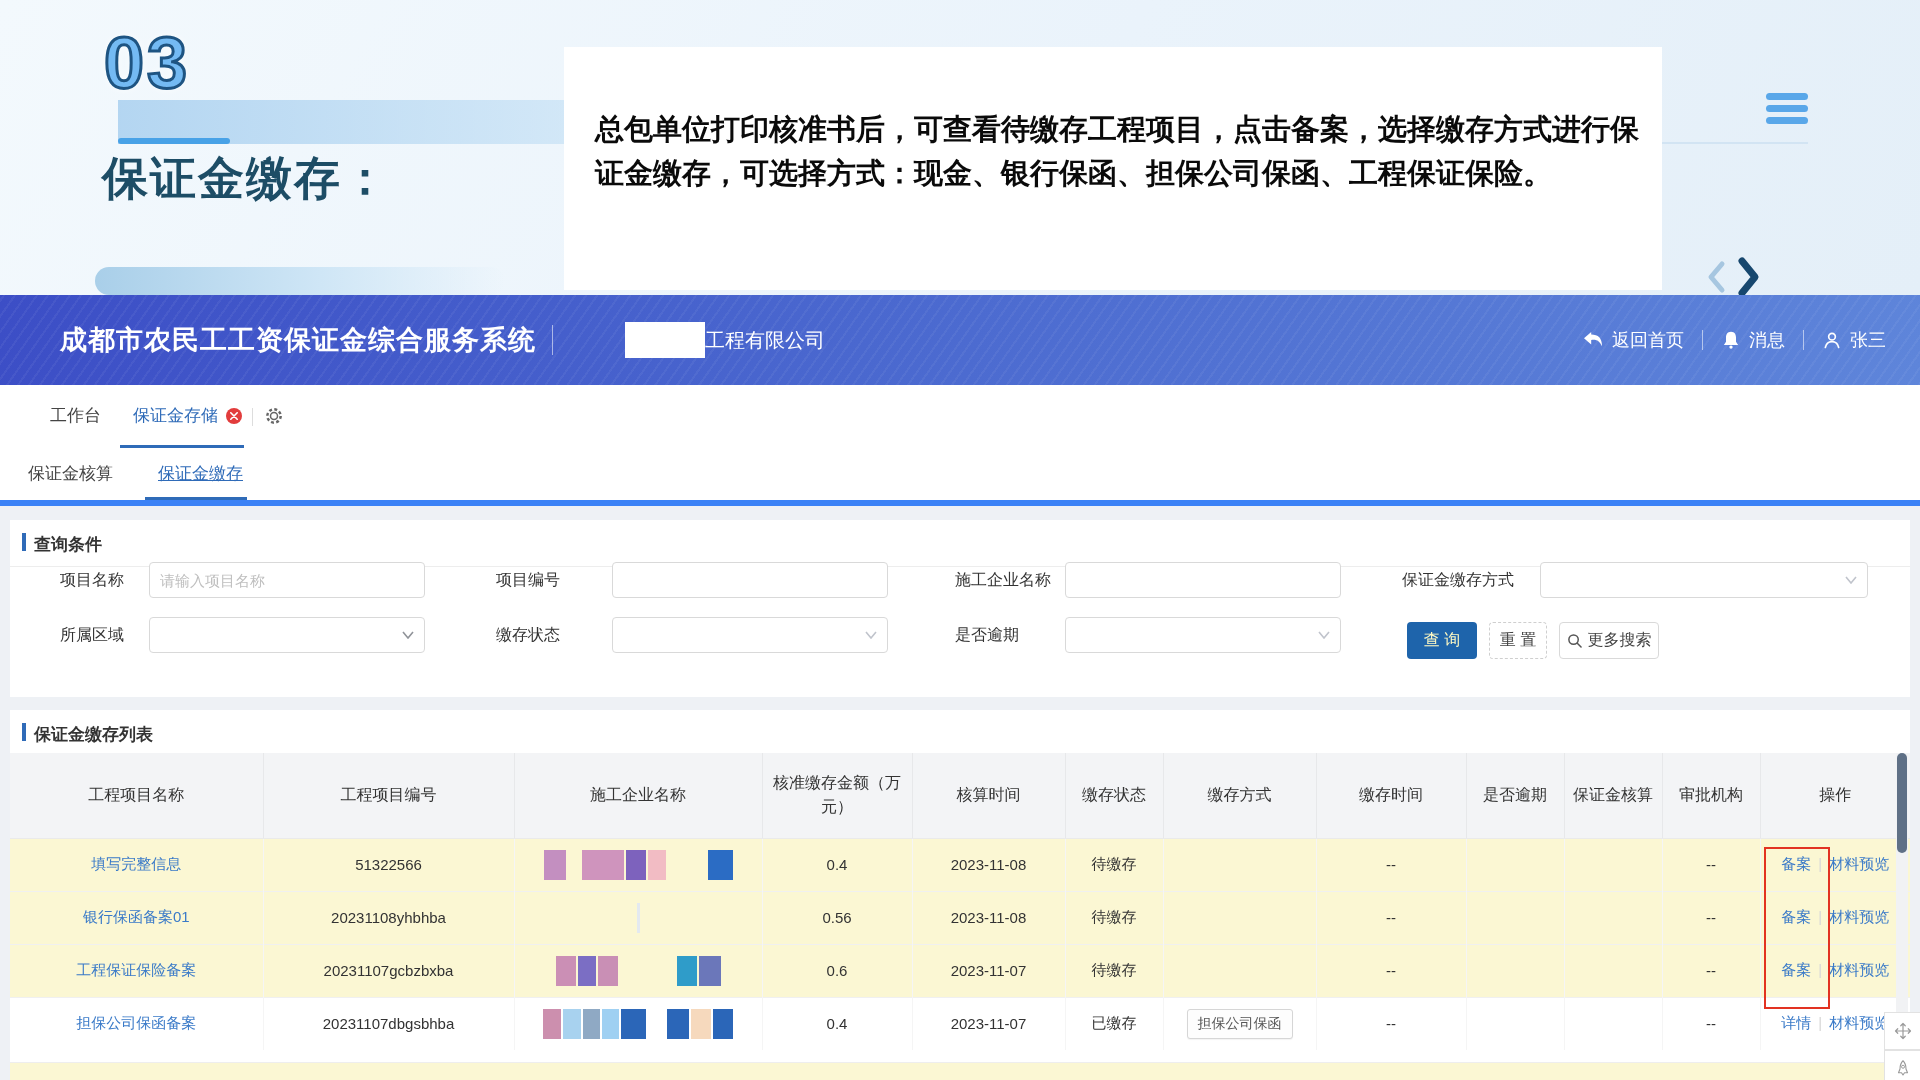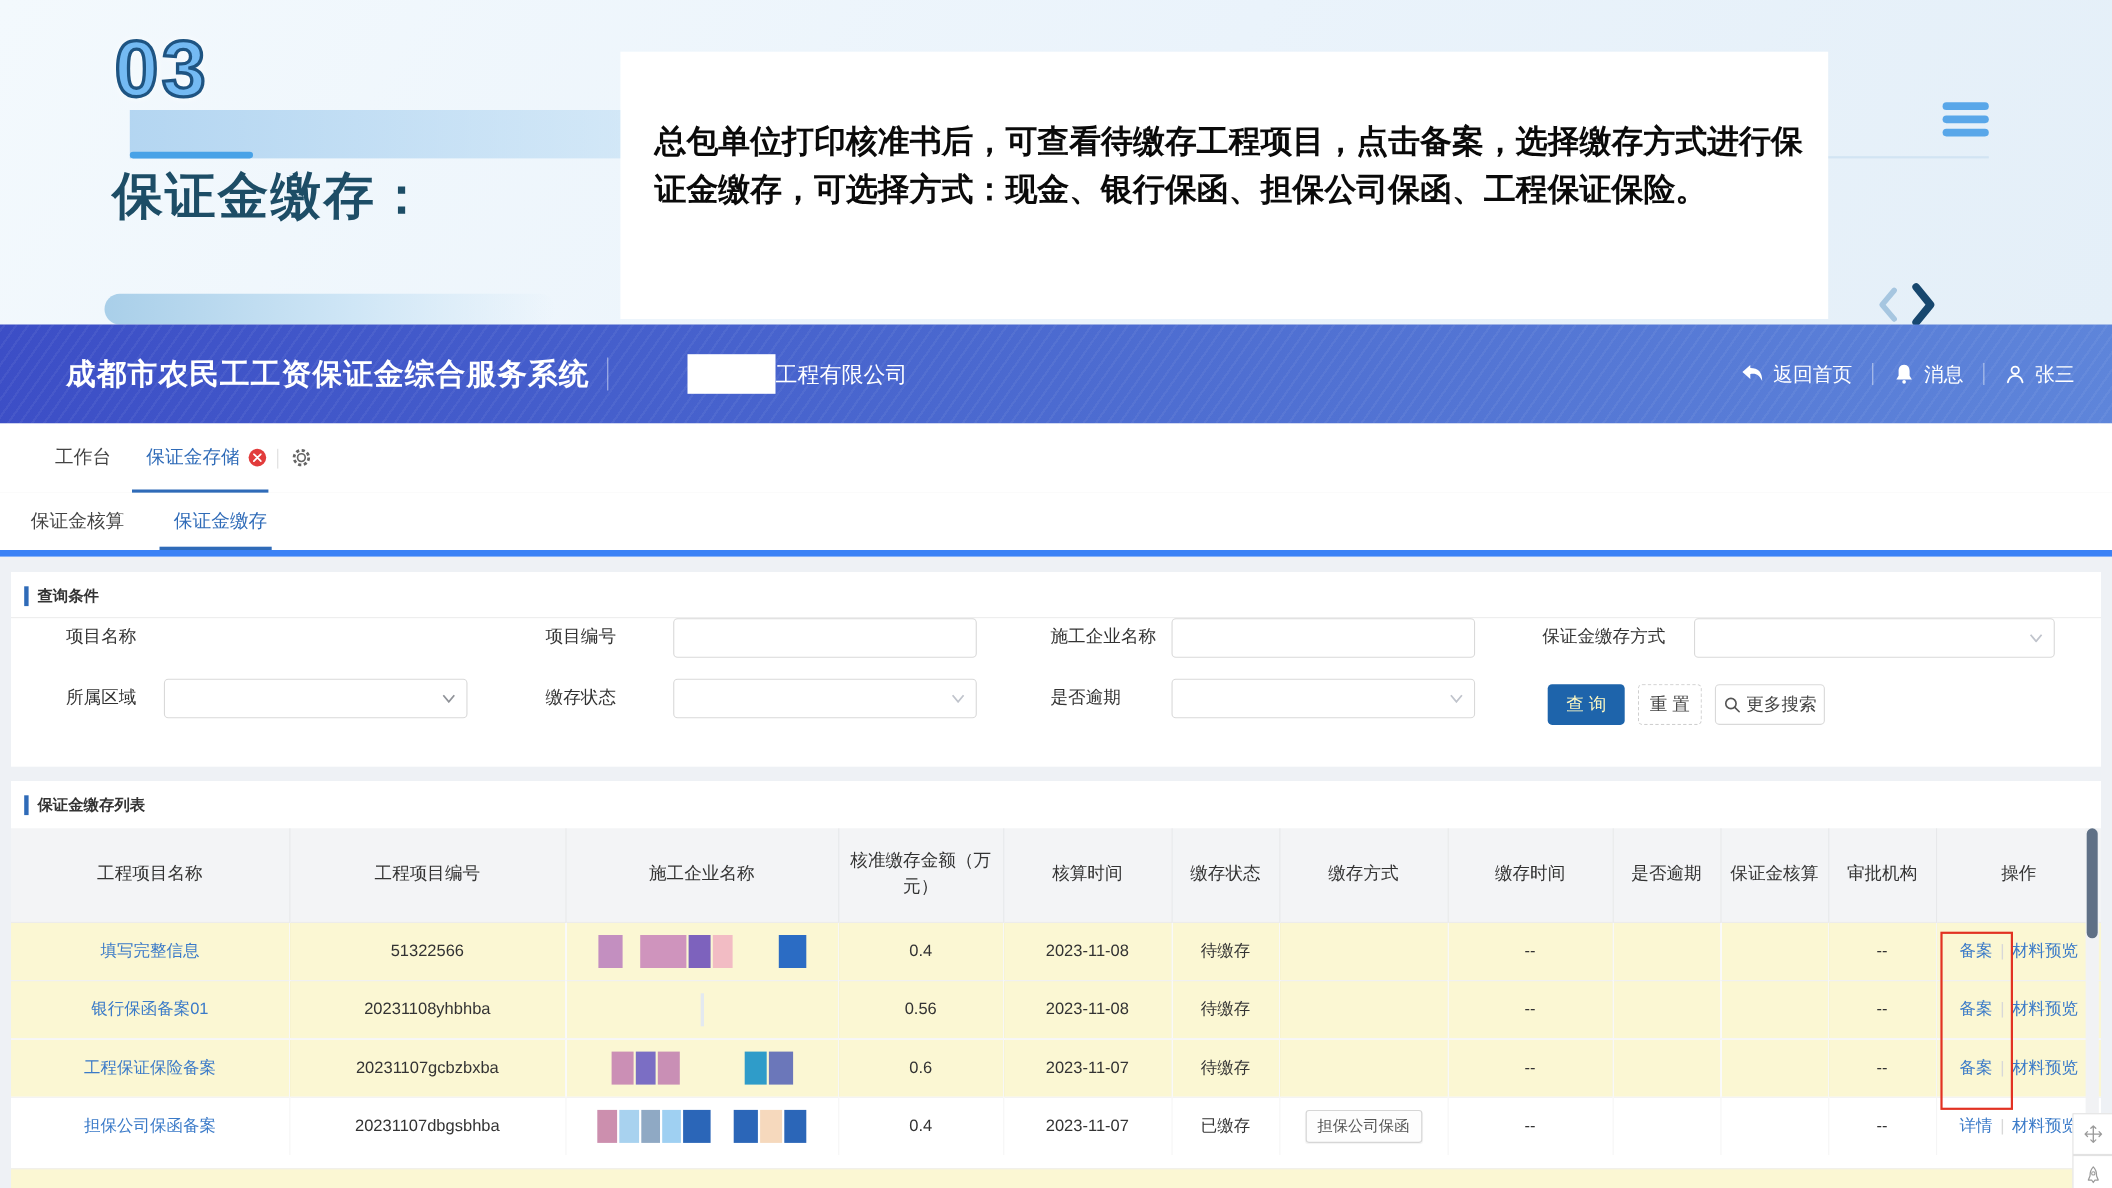--- a/index.html
+++ b/index.html
@@ -42,28 +42,28 @@
   .tab{position:absolute;top:0;height:62px;line-height:62px;font-size:17px;color:#444;cursor:pointer;white-space:nowrap;}
   .tab-workbench{left:50px;}
   .tab-storage{left:133px;color:#2f6bb8;display:flex;align-items:center;gap:8px;}
   .tab-close{width:16px;height:16px;border-radius:50%;background:#e23c3c;display:inline-flex;align-items:center;justify-content:center;cursor:pointer;}
   .tab-underline{position:absolute;left:120px;bottom:0;width:124px;height:3px;background:#2f6bb8;}
   .tab-sep{position:absolute;left:252px;top:23px;width:1px;height:18px;background:#ddd;}
   .gear{position:absolute;left:264px;top:21px;cursor:pointer;}
   .subtabbar{position:absolute;left:0;top:448px;width:1920px;height:52px;background:#fff;border-bottom:6px solid #3b82f6;}
   .subtab{position:absolute;top:0;height:51px;line-height:51px;font-size:17px;color:#444;cursor:pointer;white-space:nowrap;}
   .subtab-acct{left:28px;}
-  .subtab-dep{left:158px;color:#2f6bb8;}
+  .subtab-dep{left:158px;color:#2f6bb8;text-decoration:underline;}
   .subtab-underline{position:absolute;left:145px;bottom:0;width:102px;height:3px;background:#2f6bb8;}
 
   
   .panel{position:absolute;background:#fff;}
   .query-panel{left:10px;top:520px;width:1900px;height:177px;}
   .table-panel{left:10px;top:710px;width:1900px;height:370px;}
-  .sec-head{position:relative;padding:13px 0 10px 24px;font-size:14px;font-weight:700;color:#333;}
+  .sec-head{position:relative;padding:13px 0 10px 24px;font-size:17px;font-weight:700;color:#333;}
   .sec-head::before{content:"";position:absolute;left:12px;top:13px;width:4px;height:18px;background:#2f6bb8;}
   .query-panel .sec-head{border-bottom:1px solid #ededed;}
 
   
   .fgroup{position:absolute;height:36px;}
   .flabel{position:absolute;top:0;line-height:36px;font-size:16px;color:#333;white-space:nowrap;}
   .ffield{position:absolute;top:0;height:36px;box-sizing:border-box;border:1px solid #d9d9d9;border-radius:4px;background:#fff;}
   input.ffield{padding:0 10px;font-size:15px;color:#333;outline:none;font-family:inherit;}
   input.ffield::placeholder{color:#bfbfbf;}
   .fselect{cursor:pointer;}
@@ -183,20 +183,21 @@
     <div class="subtab subtab-acct">保证金核算</div>
     <div class="subtab subtab-dep">保证金缴存</div>
     <div class="subtab-underline"></div>
   </nav>
 
   <section class="panel query-panel">
     <div class="sec-head">查询条件</div>
 
     <div class="fgroup" style="left:50px;top:42px;width:366px;">
       <span class="flabel" style="left:0;">项目名称</span>
+      <input class="ffield" style="left: 89px; width: 276px;" placeholder="请输入项目名称">
     </div>
     <div class="fgroup" style="left:486px;top:42px;width:393px;">
       <span class="flabel" style="left:0;">项目编号</span>
       <input class="ffield" style="left: 116px; width: 276px;">
     </div>
     <div class="fgroup" style="left:945px;top:42px;width:387px;">
       <span class="flabel" style="left:0;">施工企业名称</span>
       <input class="ffield" style="left: 110px; width: 276px;">
     </div>
     <div class="fgroup" style="left:50px;top:97px;width:366px;">

